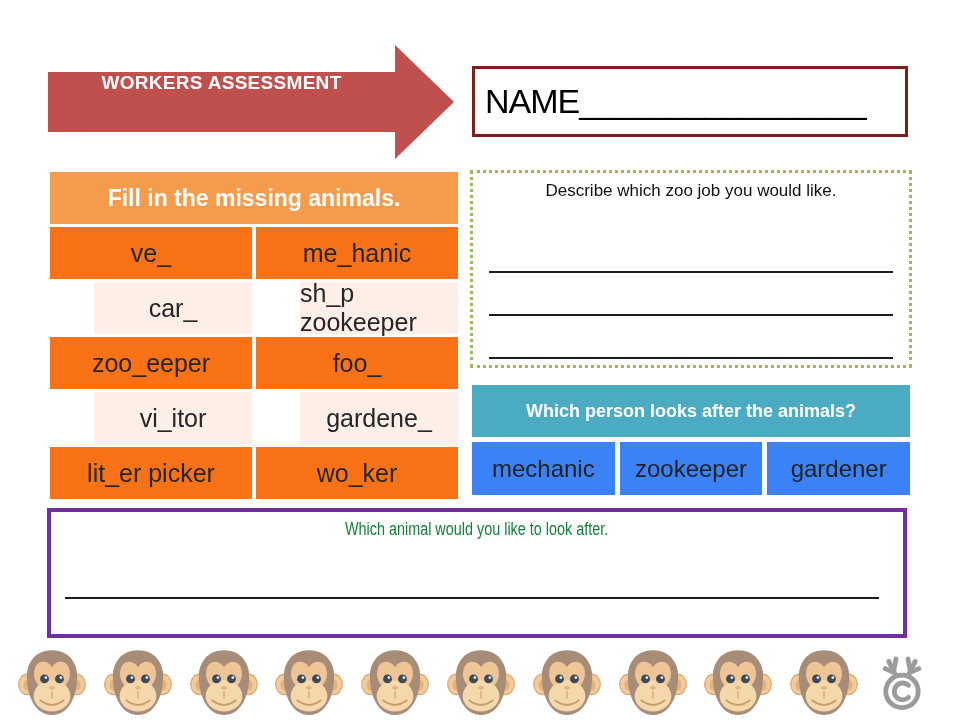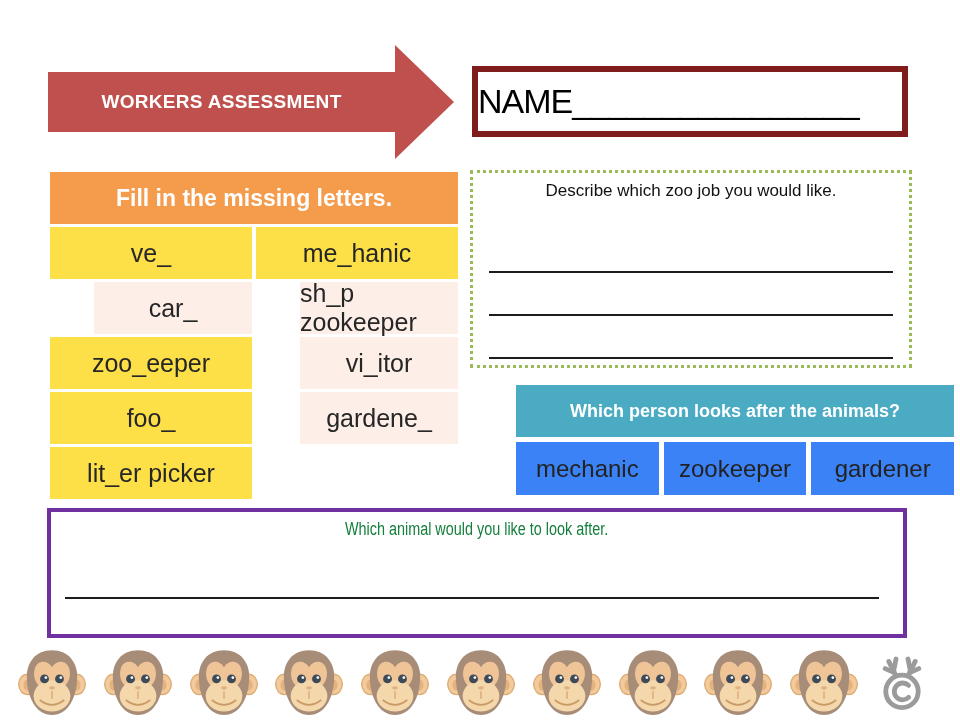--- a/index.html
+++ b/index.html
@@ -5,64 +5,64 @@
   html,body{margin:0;padding:0;}
   body{
     width:960px;height:720px;position:relative;overflow:hidden;
     background:#ffffff;
     font-family:"Liberation Sans","DejaVu Sans",sans-serif;
     color:#1a1a1a;
   }
   
   .banner{position:absolute;left:48px;top:45px;width:406px;height:114px;display:flex;align-items:center;}
   .banner-body{
-    width:347px;height:60px;background:#C0504D;display:flex;align-items:center;justify-content:center;
+    width:347px;height:60px;background:#C0504D;display:flex;align-items:flex-start;justify-content:center;
   }
   .banner-label{color:#fff;font-weight:bold;font-size:19px;letter-spacing:.3px;}
   .banner-head{
     width:0;height:0;border-top:57px solid transparent;border-bottom:57px solid transparent;
     border-left:59px solid #C0504D;
   }
   
   .name-box{
-    position:absolute;left:472px;top:66px;width:436px;height:71px;border:6px solid #7f1d1d;
-    box-sizing:border-box;display:flex;align-items:center;padding-left:0;overflow:hidden;
+    position:absolute;left:472px;top:66px;width:436px;height:71px;border:3px solid #7f1d1d;
+    box-sizing:border-box;display:flex;align-items:center;padding-left:10px;overflow:hidden;
   }
   .name-label{font-size:34px;color:#000;white-space:nowrap;letter-spacing:-1px;}
   
   .ml-table{
     position:absolute;left:50px;top:172px;width:408px;
     display:grid;grid-template-columns:1fr 1fr;gap:3px 4px;background:#fff;
   }
   .ml-header{
     grid-column:1 / span 2;height:52px;background:#F59B4C;color:#fff;font-weight:bold;font-size:23px;
     display:flex;align-items:center;justify-content:center;
   }
   .ml-cell{
     height:52px;display:flex;align-items:center;justify-content:center;
     font-size:25px;color:#262626;
   }
-  .row-odd{background:#fde047;}
+  .row-odd{background:#f97316;}
   .row-even{background:#FDEFE8;margin-left:44px;}
   
   .describe-box{
     position:absolute;left:470px;top:170px;width:442px;height:198px;box-sizing:border-box;
     border:3px dotted #9BBB59;
   }
   .describe-title{
     position:absolute;top:8px;left:0;right:0;text-align:center;font-size:17px;color:#111;
   }
   .writing-line{position:absolute;border-bottom:2px solid #1c1c1c;}
   .d-line1{top:98px;left:16px;right:16px;}
   .d-line2{top:141px;left:16px;right:16px;}
   .d-line3{top:184px;left:16px;right:16px;}
   
   .pq-table{
     position:absolute;left:472px;top:385px;width:438px;
-    display:grid;grid-template-columns:1fr 1fr 1fr;gap:5px;background:#fff;margin-left:44px;
+    display:grid;grid-template-columns:1fr 1fr 1fr;gap:5px;background:#fff;
   }
   .pq-header{
     grid-column:1 / span 3;height:52px;background:#4AABC3;color:#fff;font-weight:bold;font-size:18px;
     display:flex;align-items:center;justify-content:center;white-space:nowrap;
   }
   .pq-cell{
     height:53px;background:#3b82f6;display:flex;align-items:center;justify-content:center;
     font-size:24px;color:#222;
   }
   
@@ -123,30 +123,31 @@
     <span class="banner-label">WORKERS ASSESSMENT</span>
   </div>
   <div class="banner-head"></div>
 </div>
 
 <div class="name-box">
   <span class="name-label">NAME________________</span>
 </div>
 
 <div class="ml-table">
-  <div class="ml-header">Fill in the missing letters.</div>
+  <div class="ml-header">Fill in the missing animals.</div>
   <div class="ml-cell row-odd">ve_</div>
   <div class="ml-cell row-odd">me_hanic</div>
   <div class="ml-cell row-even">car_</div>
   <div class="ml-cell row-even">sh_p zookeeper</div>
   <div class="ml-cell row-odd">zoo_eeper</div>
+  <div class="ml-cell row-odd">foo_</div>
   <div class="ml-cell row-even">vi_itor</div>
-  <div class="ml-cell row-odd">foo_</div>
   <div class="ml-cell row-even">gardene_</div>
   <div class="ml-cell row-odd">lit_er picker</div>
+  <div class="ml-cell row-odd">wo_ker</div>
 </div>
 
 <div class="describe-box">
   <div class="describe-title">Describe which zoo job you would like.</div>
   <div class="writing-line d-line1"></div>
   <div class="writing-line d-line2"></div>
   <div class="writing-line d-line3"></div>
 </div>
 
 <div class="pq-table">

